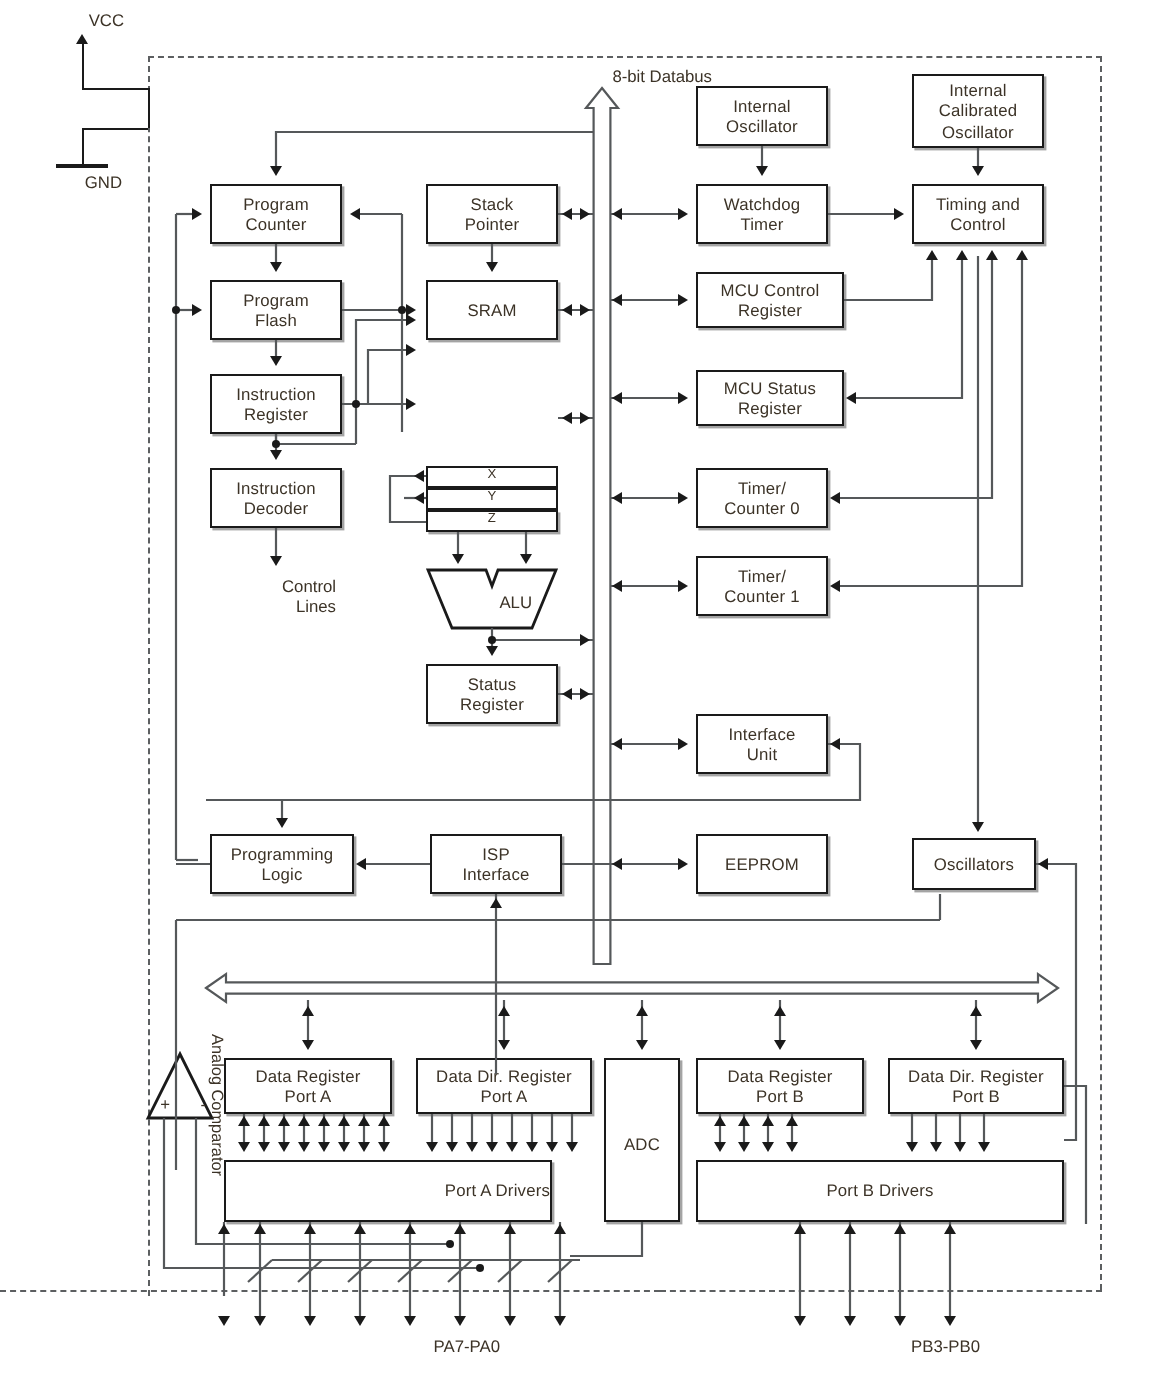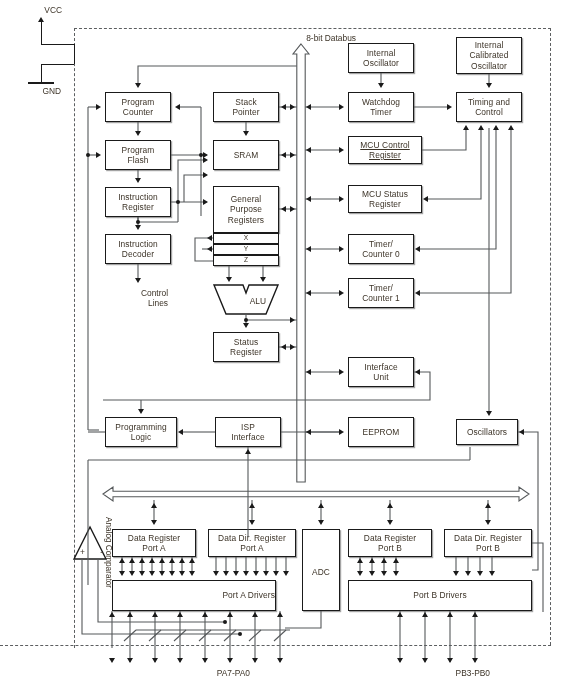--- a/index.html
+++ b/index.html
@@ -78,25 +78,20 @@
 Lines</div>
 
   <div class="box" style="left:213px;top:92px;width:66px;height:30px;">
     <span style="white-space:pre-line;">Stack
 Pointer</span>
   </div>
   <div class="box" style="left:213px;top:140px;width:66px;height:30px;">
     <span style="white-space:pre-line;">SRAM</span>
   </div>
 
-  <div class="box" style="left:213px;top:186px;width:66px;height:47px;">
-    <span style="white-space:pre-line;">General
-Purpose
-Registers</span>
-  </div>
   <div class="box" style="left:213px;top:233px;width:66px;height:11px;font-size:6.6px;box-shadow:none;">
     <span>X</span>
   </div>
   <div class="box" style="left:213px;top:244px;width:66px;height:11px;font-size:6.6px;box-shadow:none;">
     <span>Y</span>
   </div>
   <div class="box" style="left:213px;top:255px;width:66px;height:11px;font-size:6.6px;">
     <span>Z</span>
   </div>
 
@@ -121,21 +116,21 @@
   </div>
   <div class="box" style="left:348px;top:92px;width:66px;height:30px;">
     <span style="white-space:pre-line;">Watchdog
 Timer</span>
   </div>
   <div class="box" style="left:456px;top:92px;width:66px;height:30px;">
     <span style="white-space:pre-line;">Timing and
 Control</span>
   </div>
   <div class="box" style="left:348px;top:136px;width:74px;height:28px;">
-    <span style="white-space:pre-line;text-decoration:underline;">MCU Control
+    <span style="white-space:pre-line;">MCU Control
 Register</span>
   </div>
   <div class="box" style="left:348px;top:185px;width:74px;height:28px;">
     <span style="white-space:pre-line;">MCU Status
 Register</span>
   </div>
   <div class="box" style="left:348px;top:234px;width:66px;height:30px;">
     <span style="white-space:pre-line;">Timer/
 Counter 0</span>
   </div>

